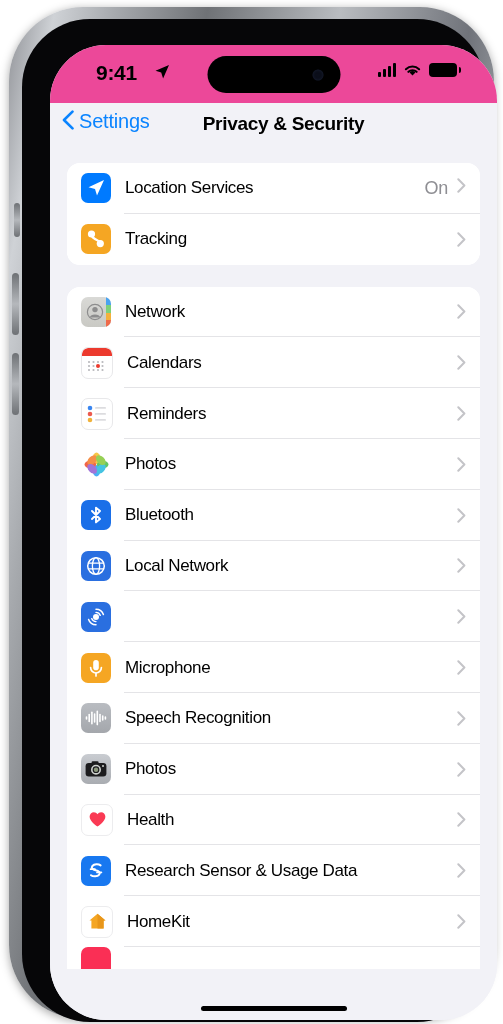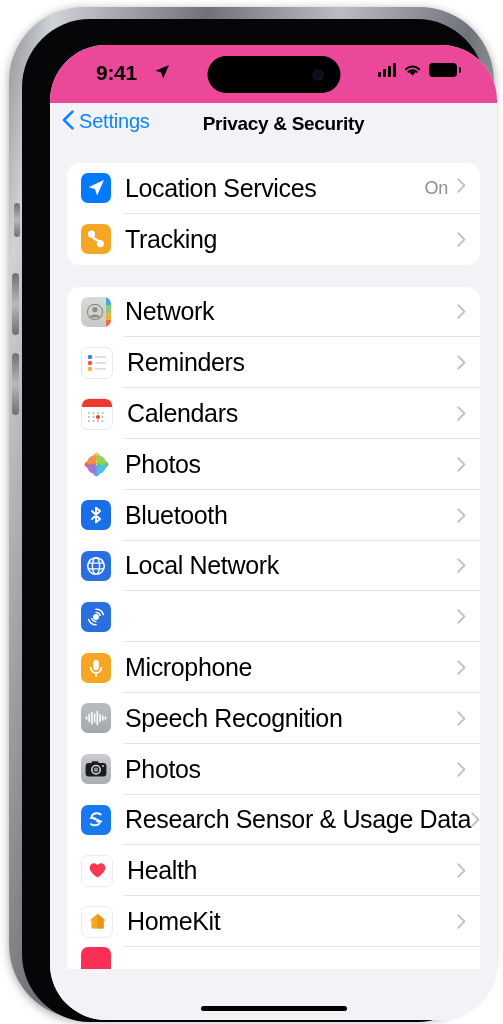--- a/index.html
+++ b/index.html
@@ -223,21 +223,21 @@
     border-radius: 7px;
     flex: 0 0 30px;
     position: relative;
     overflow: hidden;
     display: flex;
     align-items: center;
     justify-content: center;
   }
   .row-label {
     margin-left: 14px;
-    font-size: 25px;
+    font-size: 17px;
     color: #000;
     letter-spacing: -0.35px;
     white-space: nowrap;
   }
   .row-right {
     margin-left: auto;
     display: flex;
     gap: 9px;
     padding-right: 14px;
   }
@@ -402,40 +402,20 @@
               <span class="row-label">Network</span>
               <span class="row-right">
                 <svg class="disclosure" viewBox="0 0 9 15">
                   <path d="M1.3 1.3 L7.4 7.5 L1.3 13.7" stroke="#c4c4c8" stroke-width="2" fill="none" stroke-linecap="round" stroke-linejoin="round"></path>
                 </svg>
               </span>
               <span class="sep"></span>
             </div>
 
             <div class="row">
-              <span class="icon-box ic-reminders">
-                <svg width="24" height="22" viewBox="0 0 24 22">
-                  <circle cx="5" cy="5" r="2.3" fill="#3a86f0"></circle>
-                  <circle cx="5" cy="11" r="2.3" fill="#ec5a4e"></circle>
-                  <circle cx="5" cy="17" r="2.3" fill="#f0b23a"></circle>
-                  <rect x="10" y="4" width="11" height="1.8" rx="0.9" fill="#dcdcdf"></rect>
-                  <rect x="10" y="10" width="11" height="1.8" rx="0.9" fill="#dcdcdf"></rect>
-                  <rect x="10" y="16" width="11" height="1.8" rx="0.9" fill="#dcdcdf"></rect>
-                </svg>
-              </span>
-              <span class="row-label">Reminders</span>
-              <span class="row-right">
-                <svg class="disclosure" viewBox="0 0 9 15">
-                  <path d="M1.3 1.3 L7.4 7.5 L1.3 13.7" stroke="#c4c4c8" stroke-width="2" fill="none" stroke-linecap="round" stroke-linejoin="round"></path>
-                </svg>
-              </span>
-              <span class="sep"></span>
-            </div>
-
-            <div class="row">
               <span class="icon-box ic-calendars">
                 <span class="cal-top"></span>
                 <svg width="24" height="20" viewBox="0 0 24 20" style="margin-top:7px">
                   <g fill="#b9b9bd">
                     <circle cx="4" cy="6" r="1.1"></circle>
                       <circle cx="8.5" cy="6" r="1.1"></circle>
                       <circle cx="13" cy="6" r="1.1"></circle>
                       <circle cx="17.5" cy="6" r="1.1"></circle>
                     <circle cx="4" cy="10" r="1.1"></circle>
                       <circle cx="8.5" cy="10" r="1.1"></circle>
@@ -451,20 +431,40 @@
               <span class="row-label">Calendars</span>
               <span class="row-right">
                 <svg class="disclosure" viewBox="0 0 9 15">
                   <path d="M1.3 1.3 L7.4 7.5 L1.3 13.7" stroke="#c4c4c8" stroke-width="2" fill="none" stroke-linecap="round" stroke-linejoin="round"></path>
                 </svg>
               </span>
               <span class="sep"></span>
             </div>
 
             <div class="row">
+              <span class="icon-box ic-reminders">
+                <svg width="24" height="22" viewBox="0 0 24 22">
+                  <circle cx="5" cy="5" r="2.3" fill="#3a86f0"></circle>
+                  <circle cx="5" cy="11" r="2.3" fill="#ec5a4e"></circle>
+                  <circle cx="5" cy="17" r="2.3" fill="#f0b23a"></circle>
+                  <rect x="10" y="4" width="11" height="1.8" rx="0.9" fill="#dcdcdf"></rect>
+                  <rect x="10" y="10" width="11" height="1.8" rx="0.9" fill="#dcdcdf"></rect>
+                  <rect x="10" y="16" width="11" height="1.8" rx="0.9" fill="#dcdcdf"></rect>
+                </svg>
+              </span>
+              <span class="row-label">Reminders</span>
+              <span class="row-right">
+                <svg class="disclosure" viewBox="0 0 9 15">
+                  <path d="M1.3 1.3 L7.4 7.5 L1.3 13.7" stroke="#c4c4c8" stroke-width="2" fill="none" stroke-linecap="round" stroke-linejoin="round"></path>
+                </svg>
+              </span>
+              <span class="sep"></span>
+            </div>
+
+            <div class="row">
               <span class="icon-box ic-photos">
                 <svg width="27" height="27" viewBox="0 0 28 28">
                   <g opacity="0.93">
                     <ellipse cx="14" cy="7.6" rx="3.9" ry="6" fill="#f7c23a"></ellipse>
                     <ellipse cx="14" cy="20.4" rx="3.9" ry="6" fill="#3da8f5"></ellipse>
                     <ellipse cx="7.6" cy="14" rx="6" ry="3.9" fill="#f05a3c"></ellipse>
                     <ellipse cx="20.4" cy="14" rx="6" ry="3.9" fill="#56c25a"></ellipse>
                     <ellipse cx="9.5" cy="9.5" rx="3.9" ry="6" transform="rotate(45 9.5 9.5)" fill="#f5873a"></ellipse>
                     <ellipse cx="18.5" cy="18.5" rx="3.9" ry="6" transform="rotate(45 18.5 18.5)" fill="#36bfe0"></ellipse>
                     <ellipse cx="18.5" cy="9.5" rx="6" ry="3.9" transform="rotate(45 18.5 9.5)" fill="#8fcd4a"></ellipse>
@@ -585,52 +585,52 @@
               <span class="row-label">Photos</span>
               <span class="row-right">
                 <svg class="disclosure" viewBox="0 0 9 15">
                   <path d="M1.3 1.3 L7.4 7.5 L1.3 13.7" stroke="#c4c4c8" stroke-width="2" fill="none" stroke-linecap="round" stroke-linejoin="round"></path>
                 </svg>
               </span>
               <span class="sep"></span>
             </div>
 
             <div class="row">
+              <span class="icon-box ic-health">
+                <svg width="19" height="19" viewBox="0 0 20 20">
+                  <path d="M10 17.4 C10 17.4 1.7 12.2 1.7 7.1 C1.7 4.3 3.8 2.4 6.2 2.4 C7.8 2.4 9.2 3.3 10 4.6 C10.8 3.3 12.2 2.4 13.8 2.4 C16.2 2.4 18.3 4.3 18.3 7.1 C18.3 12.2 10 17.4 10 17.4 Z" fill="#fa3a54"></path>
+                </svg>
+              </span>
+              <span class="row-label">Health</span>
+              <span class="row-right">
+                <svg class="disclosure" viewBox="0 0 9 15">
+                  <path d="M1.3 1.3 L7.4 7.5 L1.3 13.7" stroke="#c4c4c8" stroke-width="2" fill="none" stroke-linecap="round" stroke-linejoin="round"></path>
+                </svg>
+              </span>
+              <span class="sep"></span>
+            </div>
+
+            <div class="row">
               <span class="icon-box ic-research">
                 <svg width="22" height="22" viewBox="0 0 22 22">
                   <path d="M15.6 5.4 C13.4 3.8 9.2 4 7.4 6 C5.8 7.8 7.6 9.6 10.6 10.2 C13.8 10.9 15.8 12.6 14.2 14.6 C12.5 16.7 8.2 16.9 6 15.2" stroke="#fff" stroke-width="2" fill="none" stroke-linecap="round"></path>
                   <path d="M5.6 9.2 H10" stroke="#fff" stroke-width="1.7" stroke-linecap="round"></path>
                   <path d="M12 12.4 H16.4" stroke="#fff" stroke-width="1.7" stroke-linecap="round"></path>
                 </svg>
               </span>
               <span class="row-label">Research Sensor &amp; Usage Data</span>
               <span class="row-right">
                 <svg class="disclosure" viewBox="0 0 9 15">
                   <path d="M1.3 1.3 L7.4 7.5 L1.3 13.7" stroke="#c4c4c8" stroke-width="2" fill="none" stroke-linecap="round" stroke-linejoin="round"></path>
                 </svg>
               </span>
               <span class="sep"></span>
             </div>
 
             <div class="row">
-              <span class="icon-box ic-health">
-                <svg width="19" height="19" viewBox="0 0 20 20">
-                  <path d="M10 17.4 C10 17.4 1.7 12.2 1.7 7.1 C1.7 4.3 3.8 2.4 6.2 2.4 C7.8 2.4 9.2 3.3 10 4.6 C10.8 3.3 12.2 2.4 13.8 2.4 C16.2 2.4 18.3 4.3 18.3 7.1 C18.3 12.2 10 17.4 10 17.4 Z" fill="#fa3a54"></path>
-                </svg>
-              </span>
-              <span class="row-label">Health</span>
-              <span class="row-right">
-                <svg class="disclosure" viewBox="0 0 9 15">
-                  <path d="M1.3 1.3 L7.4 7.5 L1.3 13.7" stroke="#c4c4c8" stroke-width="2" fill="none" stroke-linecap="round" stroke-linejoin="round"></path>
-                </svg>
-              </span>
-              <span class="sep"></span>
-            </div>
-
-            <div class="row">
               <span class="icon-box ic-homekit">
                 <svg width="21" height="21" viewBox="0 0 22 22">
                   <path d="M11 3 L19.4 10 L17.4 10 L17.4 18.4 L4.6 18.4 L4.6 10 L2.6 10 Z" fill="#f5a623"></path>
                   <path d="M11 3 L19.4 10 L17.4 10 L17.4 18.4 L11 18.4 Z" fill="#e8961a"></path>
                 </svg>
               </span>
               <span class="row-label">HomeKit</span>
               <span class="row-right">
                 <svg class="disclosure" viewBox="0 0 9 15">
                   <path d="M1.3 1.3 L7.4 7.5 L1.3 13.7" stroke="#c4c4c8" stroke-width="2" fill="none" stroke-linecap="round" stroke-linejoin="round"></path>

